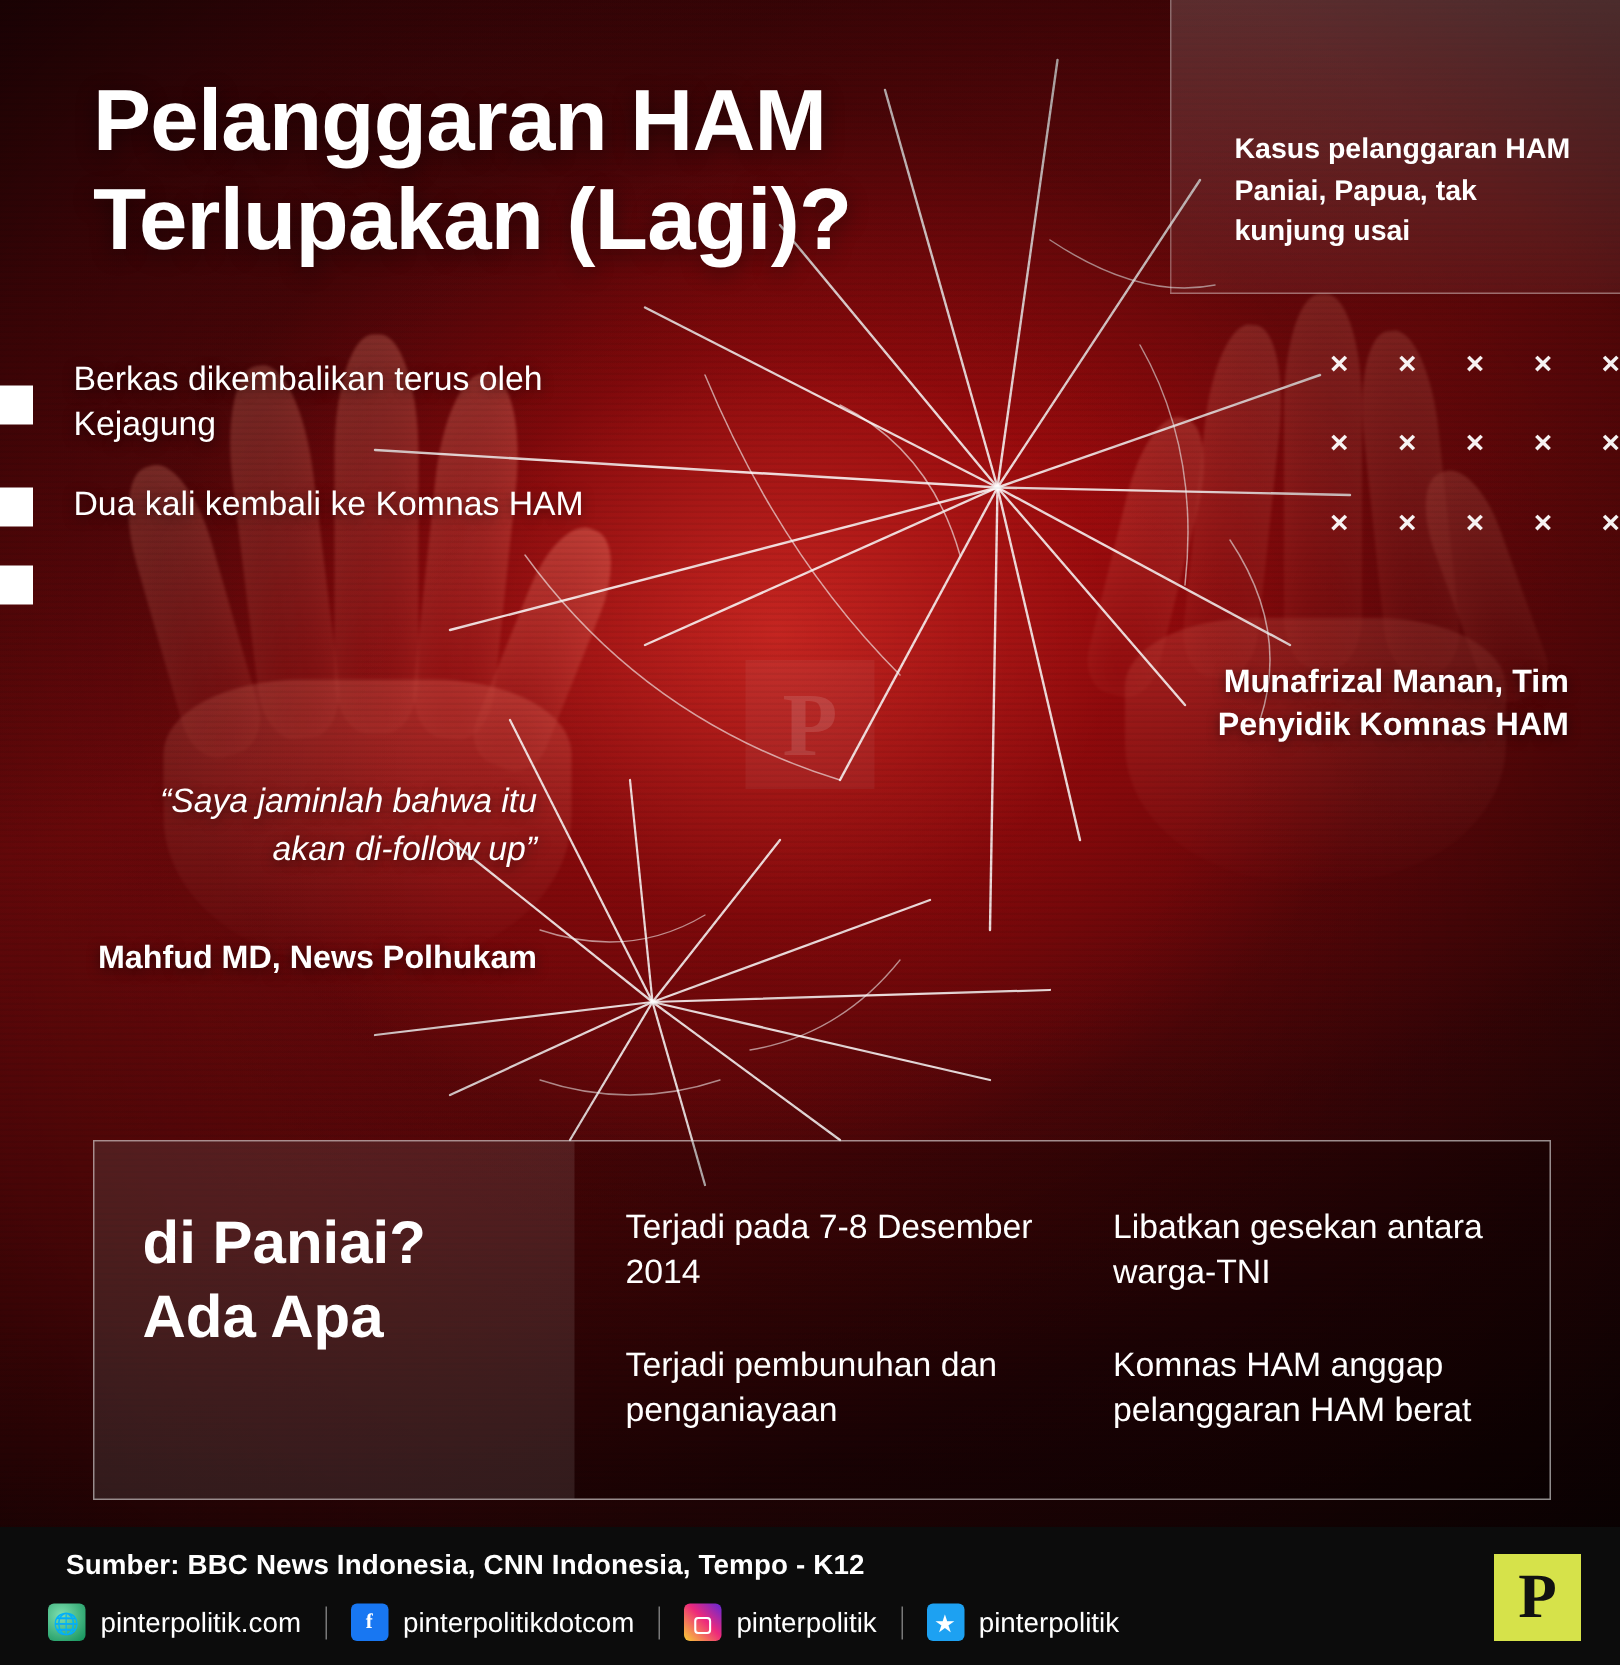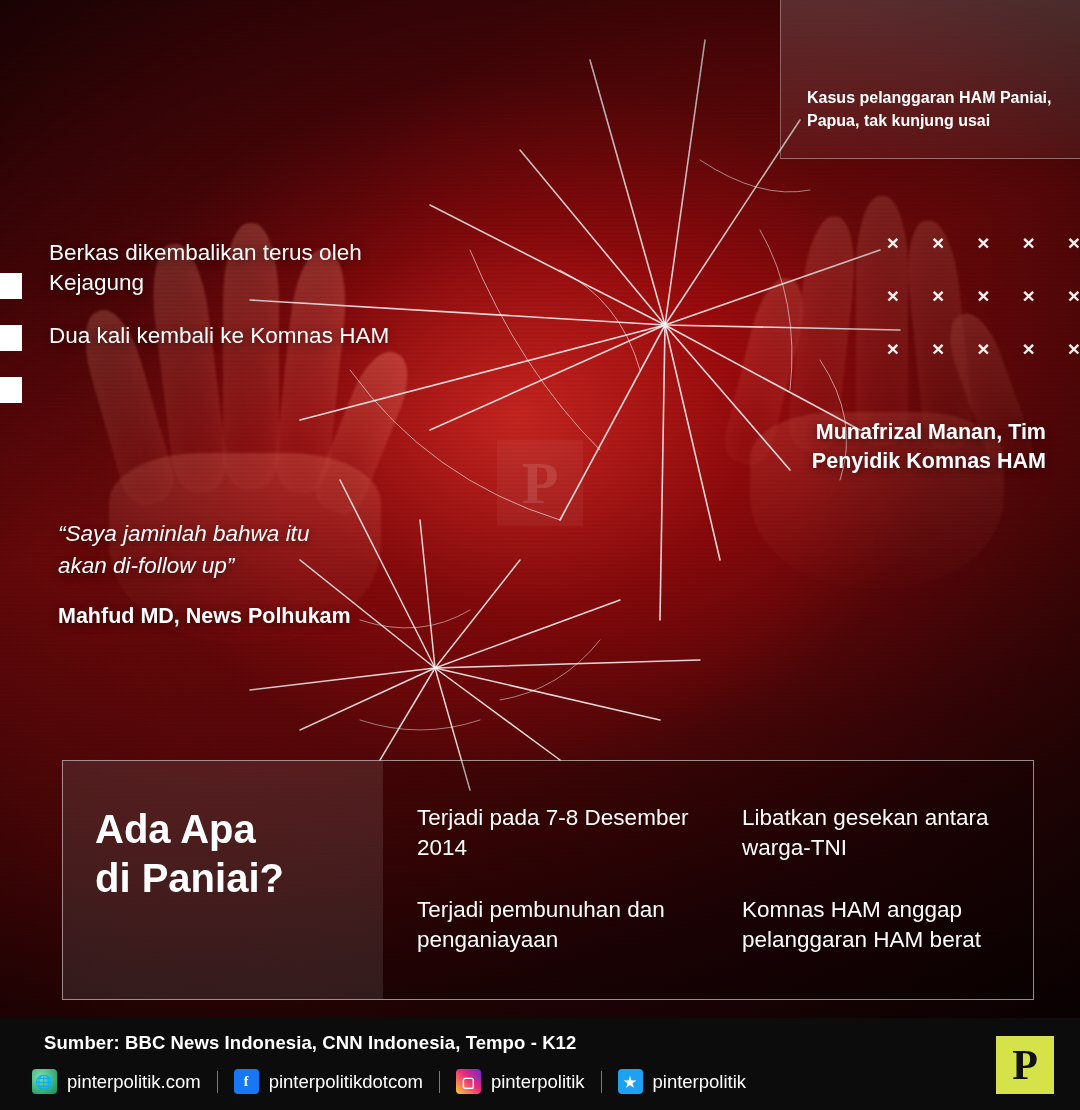--- a/index.html
+++ b/index.html
@@ -63,59 +63,59 @@
     display: flex; align-items: center; justify-content: center;
     color: rgba(255,255,255,0.12);
     font-size: 60px; font-weight: bold;
     background: rgba(255,255,255,0.05);
     font-family: "Liberation Serif", serif;
   }
 
   
   .kicker {
     position: absolute; right: 0; top: 0;
-    width: 300px; padding: 86px 26px 26px 26px;
+    width: 300px; padding: 86px 26px 26px 42px;
     background: linear-gradient(180deg, rgba(255,255,255,0.16), rgba(255,255,255,0.05));
     border-left: 1px solid rgba(255,255,255,0.30);
     border-bottom: 1px solid rgba(255,255,255,0.30);
     color: #fff;
-    font-size: 16px; font-weight: bold; line-height: 1.45;
+    font-size: 19px; font-weight: bold; line-height: 1.45;
   }
 
   
   .title {
     position: absolute; left: 62px; top: 48px;
     color: #fff;
     font-size: 58px; font-weight: bold; line-height: 1.13;
     letter-spacing: -0.5px;
     text-shadow: 0 3px 14px rgba(0,0,0,.45);
   }
 
   
   .bullets { position: absolute; left: 0; top: 238px; width: 420px; }
-  .bullet { position: relative; display: flex; align-items: flex-end; margin-bottom: 22px; }
+  .bullet { position: relative; display: flex; align-items: center; margin-bottom: 22px; }
   .bullet .mark {
     width: 22px; height: 26px; background: #fff; flex: 0 0 22px;
     margin-right: 27px; margin-top: 4px;
   }
   .bullet .btxt {
     color: #fff; font-size: 22.5px; line-height: 1.35; font-weight: 500;
     text-shadow: 0 2px 8px rgba(0,0,0,.5);
   }
 
   
-  .quote-left { position: absolute; left: 58px; top: 518px; width: 300px; }
+  .quote-left { position: absolute; left: 58px; top: 518px; width: 300px; text-align: right; }
   .quote-right { position: absolute; right: 34px; top: 398px; width: 300px; text-align: right; }
   .qtext {
     color: #fff; font-size: 22.5px; font-style: italic; line-height: 1.42;
     text-shadow: 0 2px 8px rgba(0,0,0,.5);
   }
   .qattr {
     color: #fff; font-size: 21.5px; font-weight: bold; line-height: 1.35;
-    margin-top: 20px;
+    margin-top: 42px;
     text-shadow: 0 2px 8px rgba(0,0,0,.5);
   }
 
   
   .xgrid { position: absolute; right: 0; top: 232px; width: 240px; }
   .xrow { display: flex; justify-content: flex-end; gap: 33px; margin-bottom: 32px; padding-right: 0px; }
   .xm { color: #fff; font-size: 21px; font-weight: bold; line-height: 1; opacity: .95; }
 
   
   .panel {
@@ -239,20 +239,24 @@
     </g>
   </svg>
 
   <div class="bg-vign"></div>
   <div class="scan"></div>
 
   <div class="wm">P</div>
 
   <div class="kicker">Kasus pelanggaran HAM Paniai, Papua, tak kunjung usai</div>
 
+  <div class="title">
+    <div>Pelanggaran HAM</div>
+    <div>Terlupakan (Lagi)?</div>
+  </div>
 
   <div class="bullets">
     <div class="bullet">
       <span class="mark"></span>
       <span class="btxt">Berkas dikembalikan terus oleh Kejagung</span>
     </div>
     <div class="bullet">
       <span class="mark"></span>
       <span class="btxt">Dua kali kembali ke Komnas HAM</span>
     </div>
@@ -289,22 +293,22 @@
     <div class="qtext">“Saya jaminlah bahwa itu akan di-follow up”</div>
     <div class="qattr">Mahfud MD, News Polhukam</div>
   </div>
 
   <div class="quote-right">
     <div class="qattr">Munafrizal Manan, Tim Penyidik Komnas HAM</div>
   </div>
 
   <div class="panel">
     <div class="panel-head">
+      <div>di Paniai?</div>
       <div>Ada Apa</div>
-      <div>di Paniai?</div>
     </div>
     <div class="panel-cols">
       <div class="pcol">
         <div class="pitem">Terjadi pada 7-8 Desember 2014</div>
         <div class="pitem">Terjadi pembunuhan dan penganiayaan</div>
       </div>
       <div class="pcol">
         <div class="pitem">Libatkan gesekan antara warga-TNI</div>
         <div class="pitem">Komnas HAM anggap pelanggaran HAM berat</div>
       </div>

